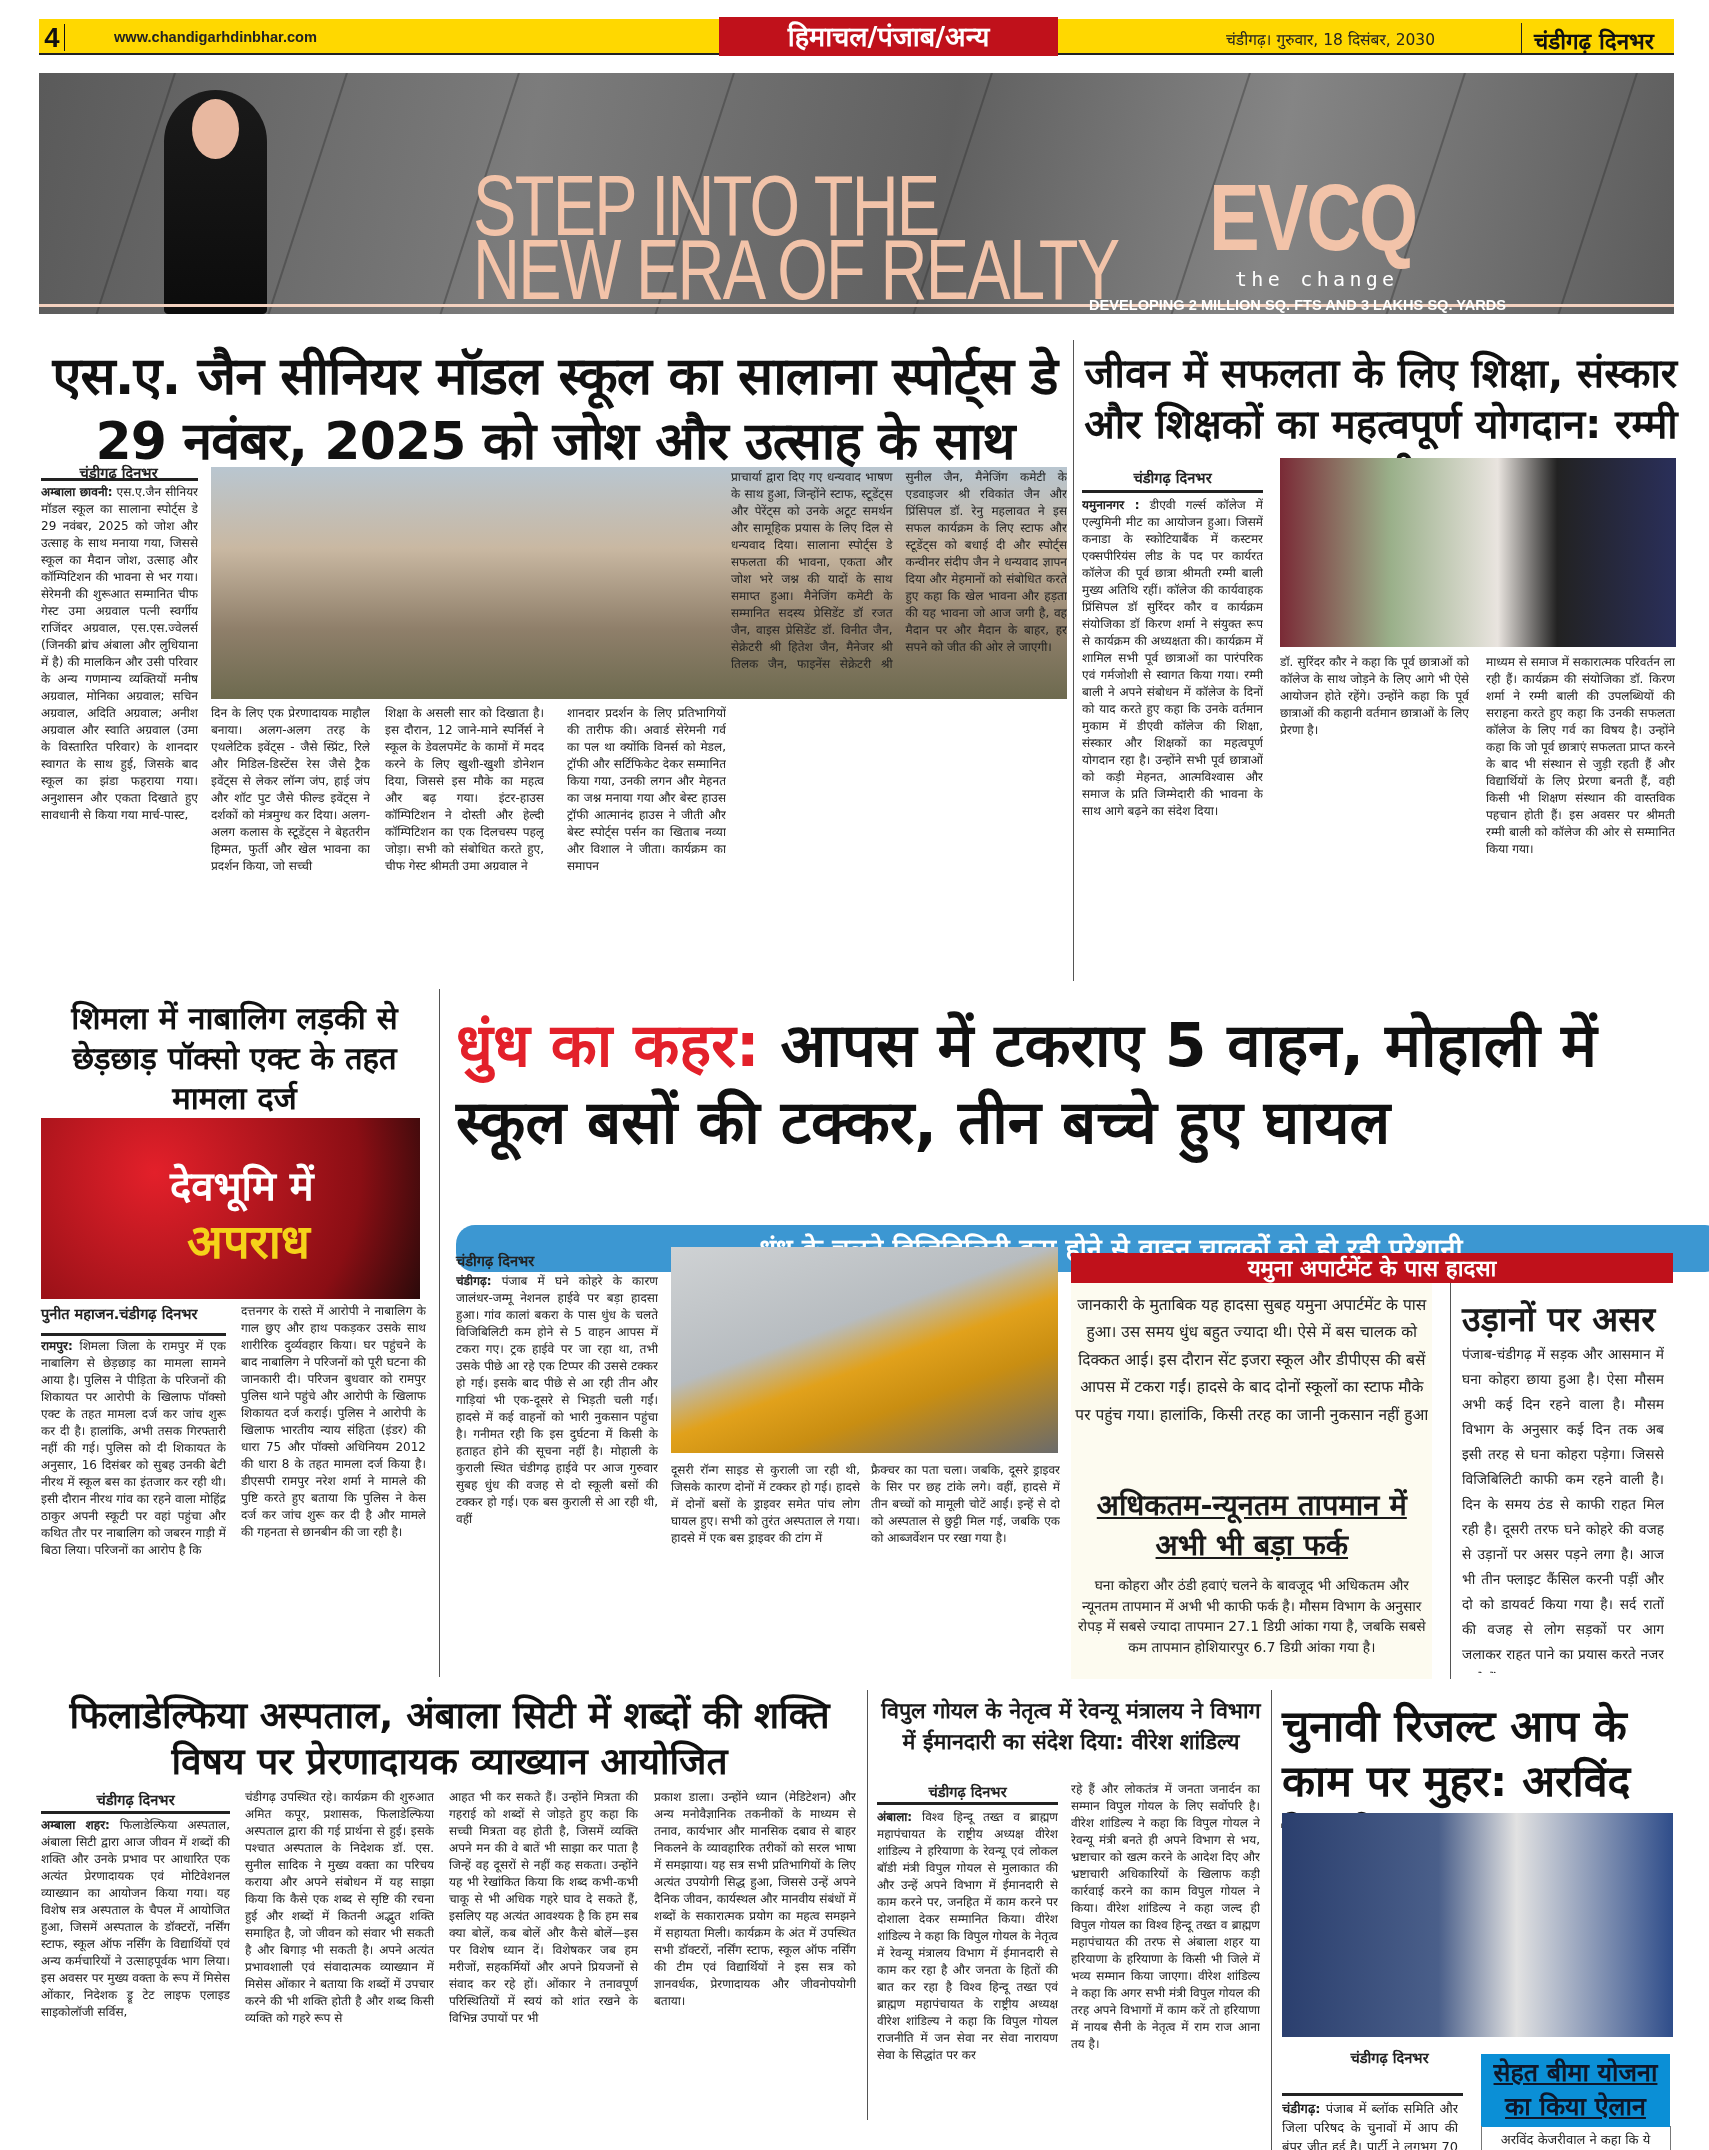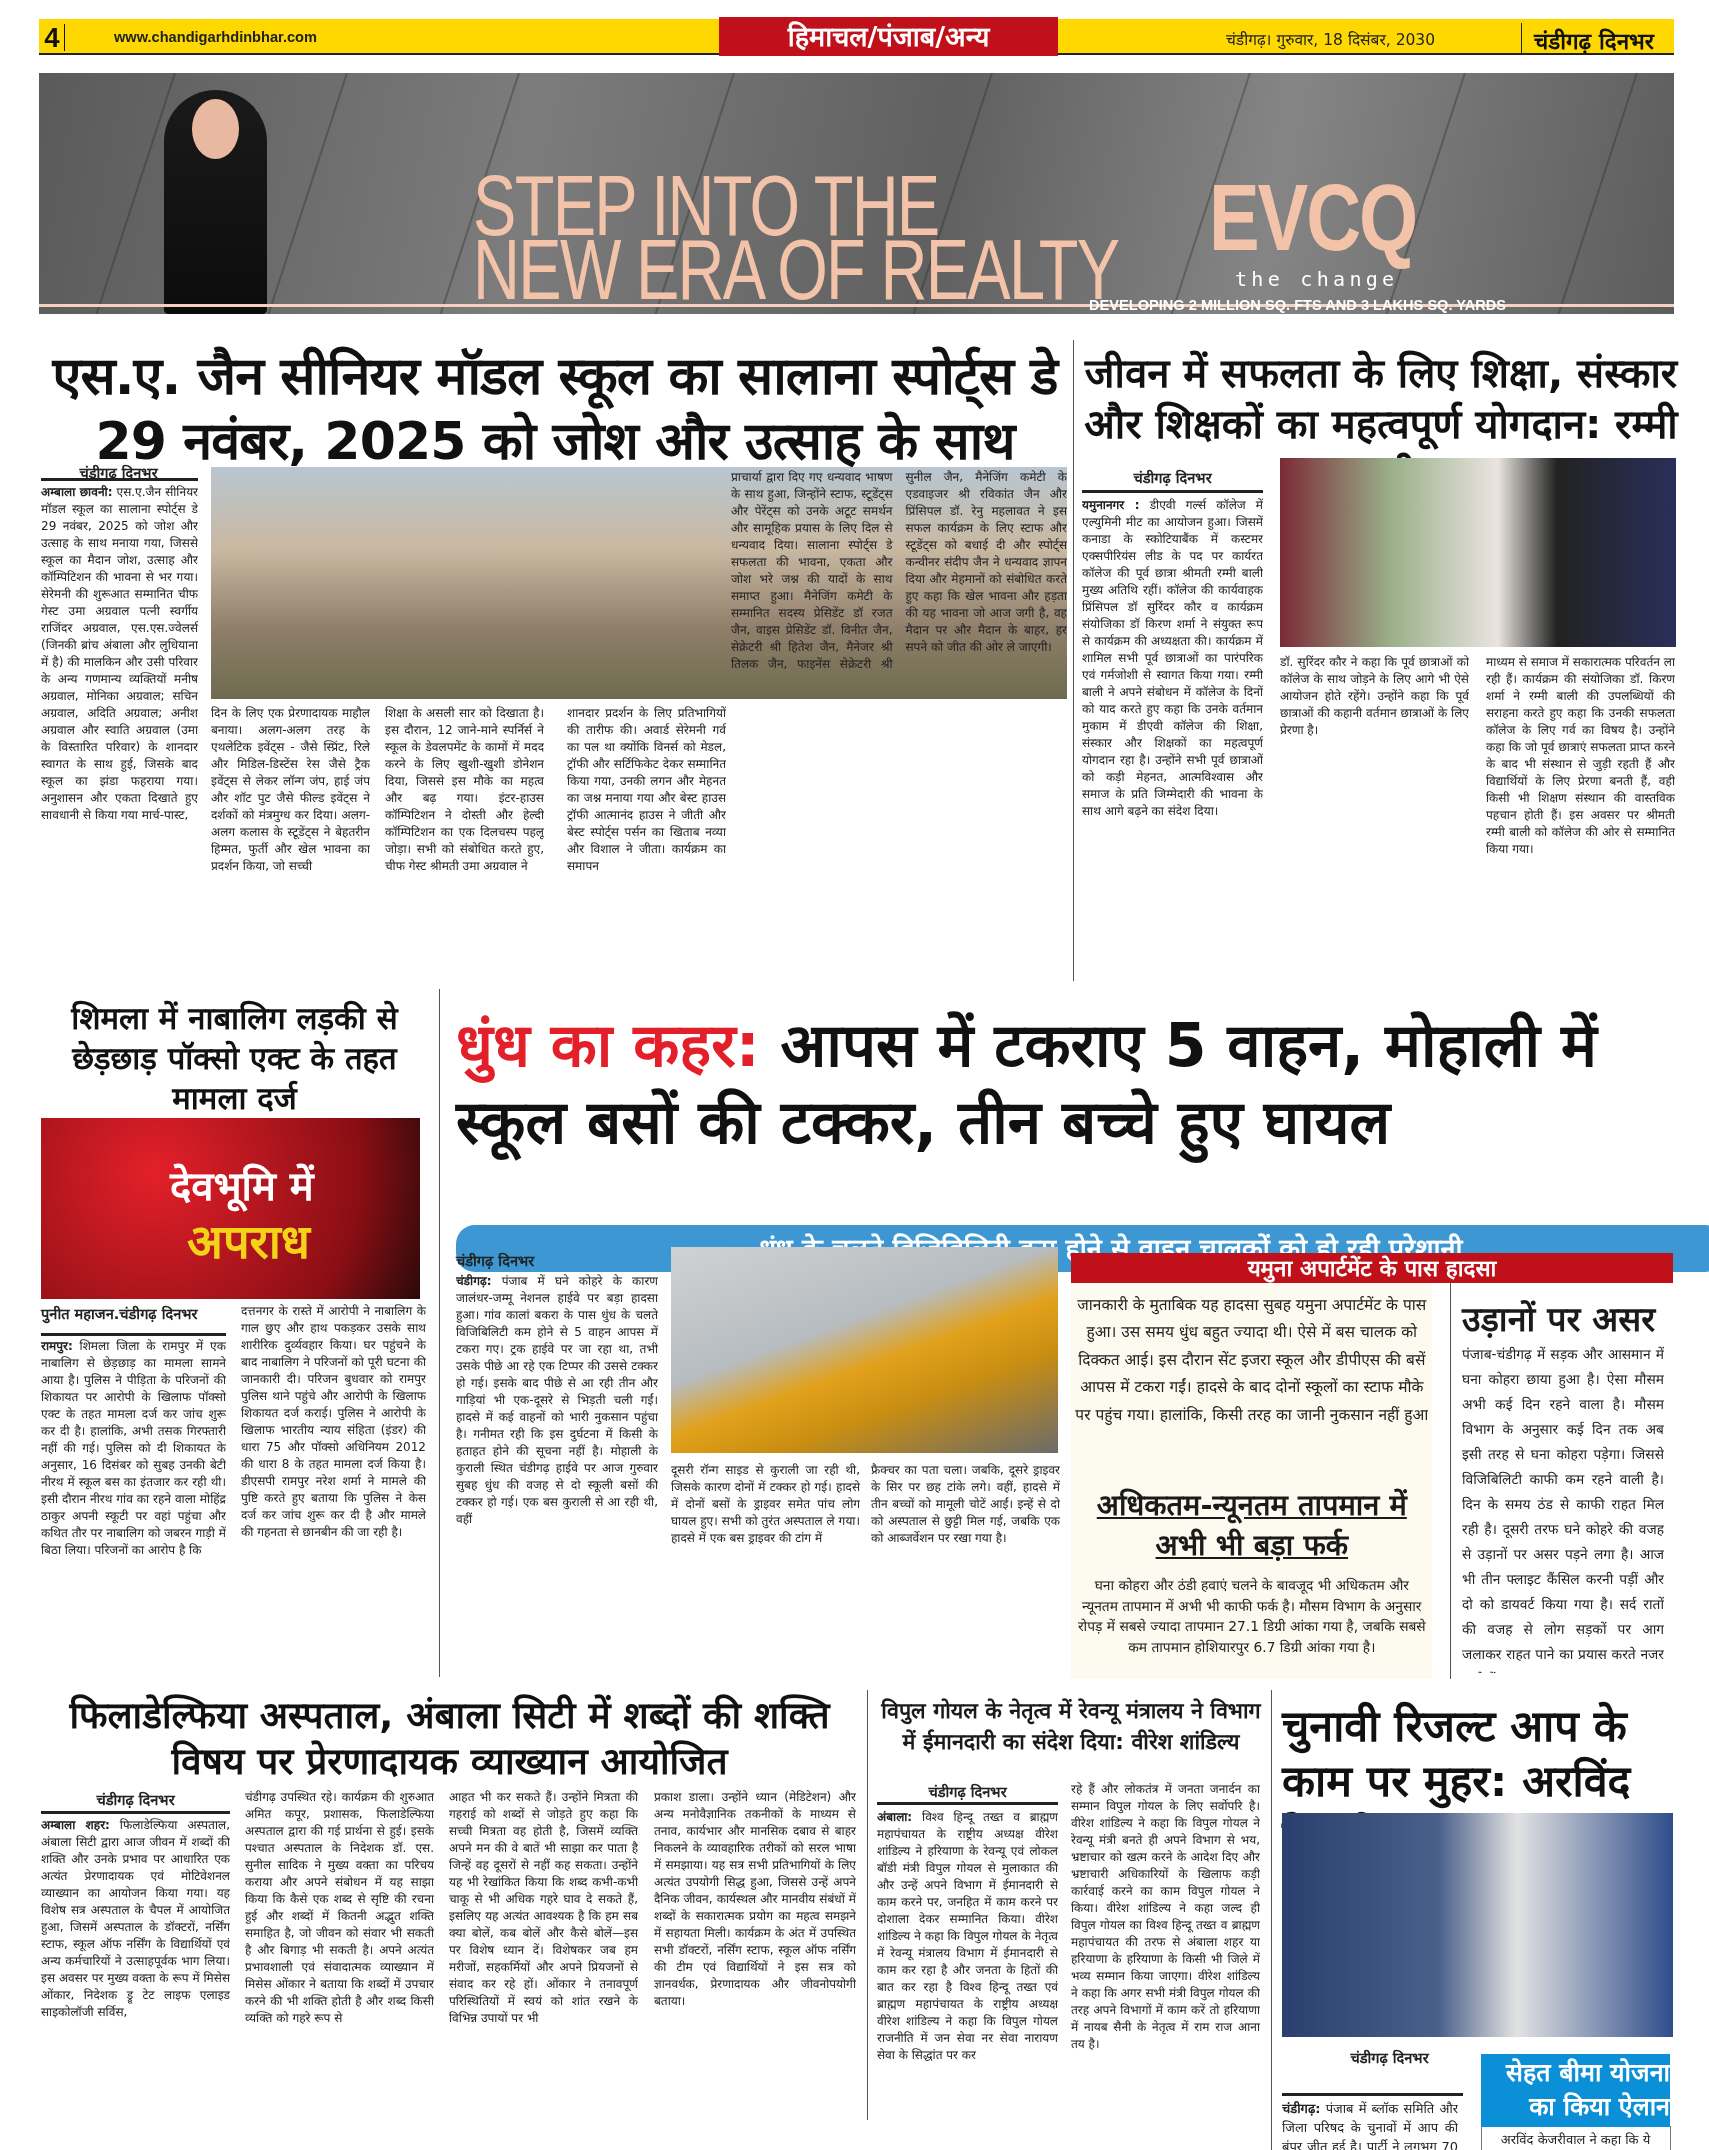--- a/index.html
+++ b/index.html
@@ -31,21 +31,21 @@
   .byline{font:bold 14.6px "DejaVu Sans",sans-serif;color:#222;}
   .rule{height:2.6px;background:#222;}
   .col{font:12px "DejaVu Sans",sans-serif;line-height:17px;text-align:justify;color:#222;overflow:hidden;}
   .col b{font-weight:bold;}
   .photo{background:#888;overflow:hidden;}
   .vline{width:1.3px;background:#555;}
   .red{color:#e3202a;}
   .bluebar{background:#3c97d2;color:#fff;border-radius:19px;text-align:center;font:bold 27px "DejaVu Sans",sans-serif;line-height:47px;}
   .redbox-h{background:#c0111b;color:#fff;text-align:center;font:bold 25px "DejaVu Sans",sans-serif;line-height:43px;}
   .creambox{background:#fdfbf0;}
-  .bluebox-h{background:#0b8fd6;color:#ffffff;text-align:right;font:bold 29px "DejaVu Sans",sans-serif;line-height:36px;}
+  .bluebox-h{background:#0b8fd6;color:#0f172a;text-align:center;font:bold 29px "DejaVu Sans",sans-serif;line-height:36px;text-decoration:underline;}
 </style>
 </head>
 <body>
 
 <div class="abs mast">
   <div class="abs pgnum">4</div>
   <div class="abs site">www.chandigarhdinbhar.com</div>
   <div class="abs section">हिमाचल/पंजाब/अन्य</div>
   <div class="abs date">चंडीगढ़। गुरुवार, 18 दिसंबर, 2030</div>
   <div class="abs mdiv"></div>

